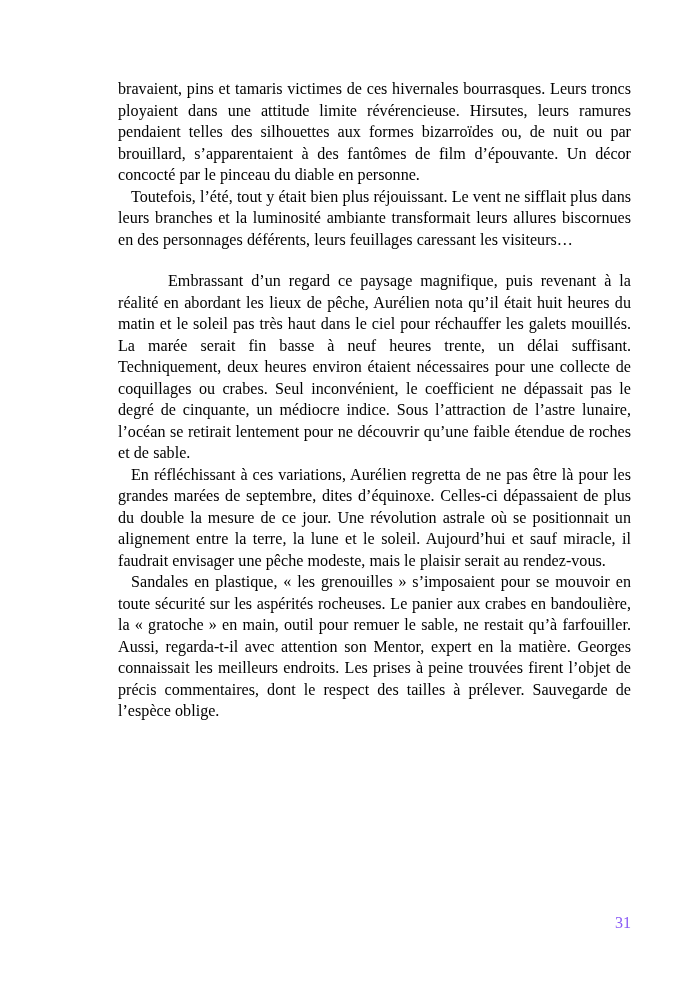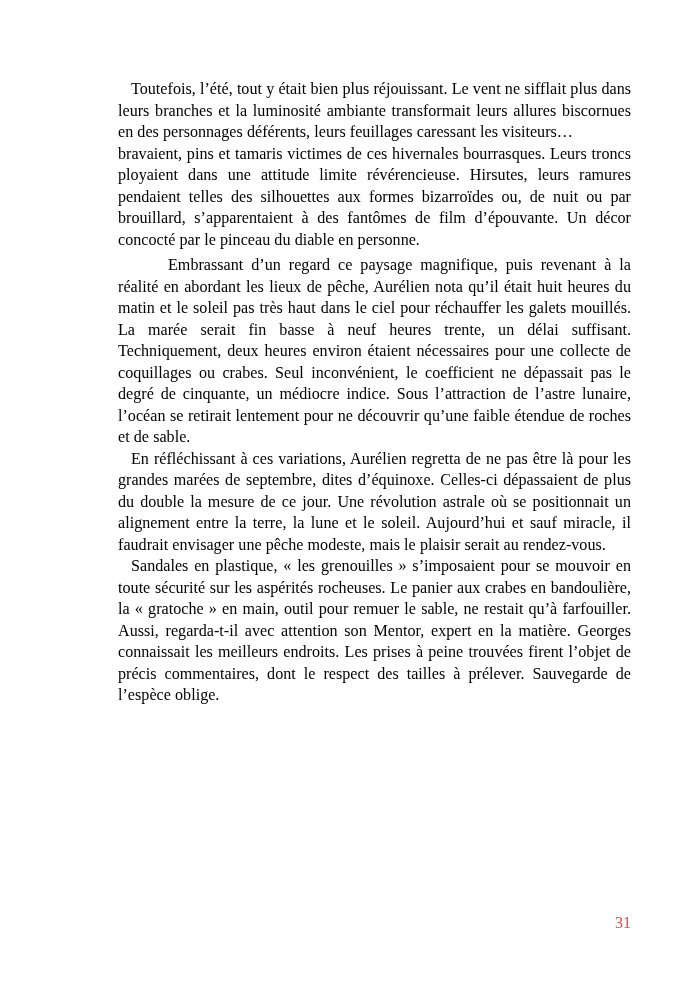--- a/index.html
+++ b/index.html
@@ -44,45 +44,45 @@
     hyphens: none;
   }
 
   
   .para.continuation {
     text-indent: 0;
   }
 
   
   .para.spaced {
-    margin-top: 4px;
+    margin-top: 20px;
     text-indent: 50px;
   }
 
   .page-number {
     position: absolute;
     left: 0;
     top: 912px;
     width: 631px;
     text-align: right;
     font-size: 16.1px;
     line-height: 21.5px;
-    color: #ef4444;
+    color: #8b5cf6;
   }
 </style>
 </head>
 <body>
 
 <div class="page">
 
   <div class="text-block">
 
+    <p class="para continuation">bravaient, pins et tamaris victimes de ces hivernales bourrasques. Leurs troncs ployaient dans une attitude limite révérencieuse. Hirsutes, leurs ramures pendaient telles des silhouettes aux formes bizarroïdes ou, de nuit ou par brouillard, s’apparentaient à des fantômes de film d’épouvante. Un décor concocté par le pinceau du diable en personne.</p>
+
     <p class="para">Toutefois, l’été, tout y était bien plus réjouissant. Le vent ne sifflait plus dans leurs branches et la luminosité ambiante transformait leurs allures biscornues en des personnages déférents, leurs feuillages caressant les visiteurs…</p>
-
-    <p class="para continuation">bravaient, pins et tamaris victimes de ces hivernales bourrasques. Leurs troncs ployaient dans une attitude limite révérencieuse. Hirsutes, leurs ramures pendaient telles des silhouettes aux formes bizarroïdes ou, de nuit ou par brouillard, s’apparentaient à des fantômes de film d’épouvante. Un décor concocté par le pinceau du diable en personne.</p>
 
     <p class="para spaced">Embrassant d’un regard ce paysage magnifique, puis revenant à la réalité en abordant les lieux de pêche, Aurélien nota qu’il était huit heures du matin et le soleil pas très haut dans le ciel pour réchauffer les galets mouillés. La marée serait fin basse à neuf heures trente, un délai suffisant. Techniquement, deux heures environ étaient nécessaires pour une collecte de coquillages ou crabes. Seul inconvénient, le coefficient ne dépassait pas le degré de cinquante, un médiocre indice. Sous l’attraction de l’astre lunaire, l’océan se retirait lentement pour ne découvrir qu’une faible étendue de roches et de sable.</p>
 
     <p class="para">En réfléchissant à ces variations, Aurélien regretta de ne pas être là pour les grandes marées de septembre, dites d’équinoxe. Celles-ci dépassaient de plus du double la mesure de ce jour. Une révolution astrale où se positionnait un alignement entre la terre, la lune et le soleil. Aujourd’hui et sauf miracle, il faudrait envisager une pêche modeste, mais le plaisir serait au rendez-vous.</p>
 
     <p class="para">Sandales en plastique, « les grenouilles » s’imposaient pour se mouvoir en toute sécurité sur les aspérités rocheuses. Le panier aux crabes en bandoulière, la « gratoche » en main, outil pour remuer le sable, ne restait qu’à farfouiller. Aussi, regarda-t-il avec attention son Mentor, expert en la matière. Georges connaissait les meilleurs endroits. Les prises à peine trouvées firent l’objet de précis commentaires, dont le respect des tailles à prélever. Sauvegarde de l’espèce oblige.</p>
 
 
   </div>
 

